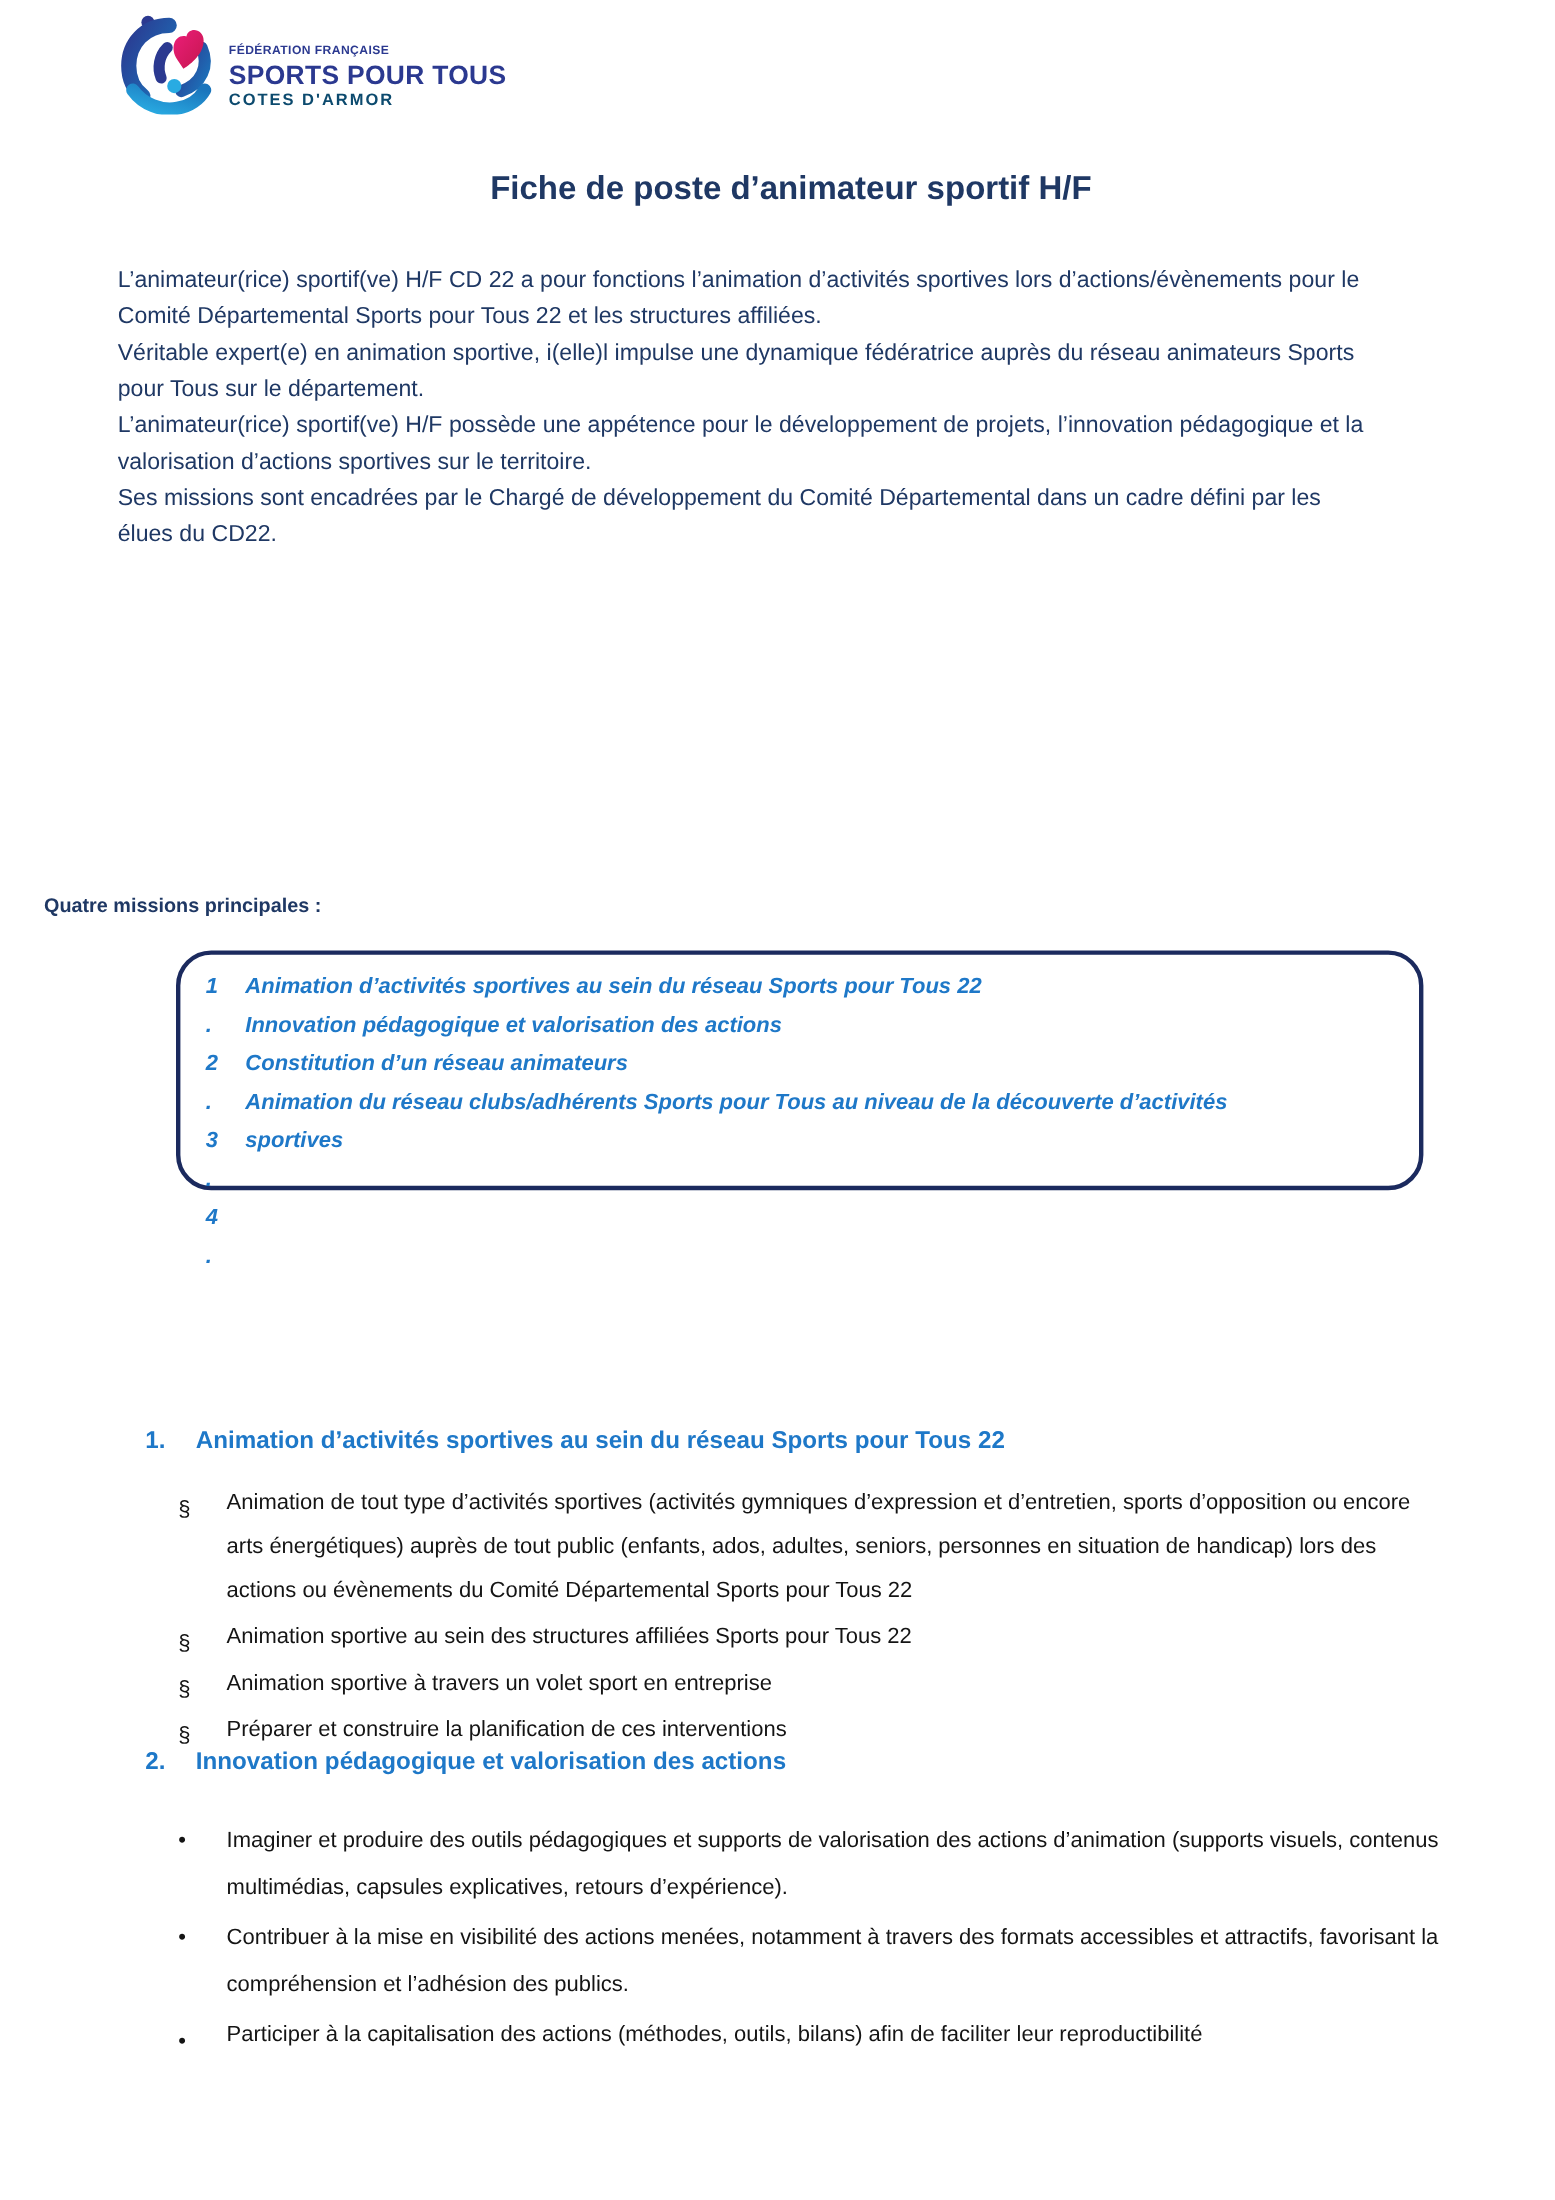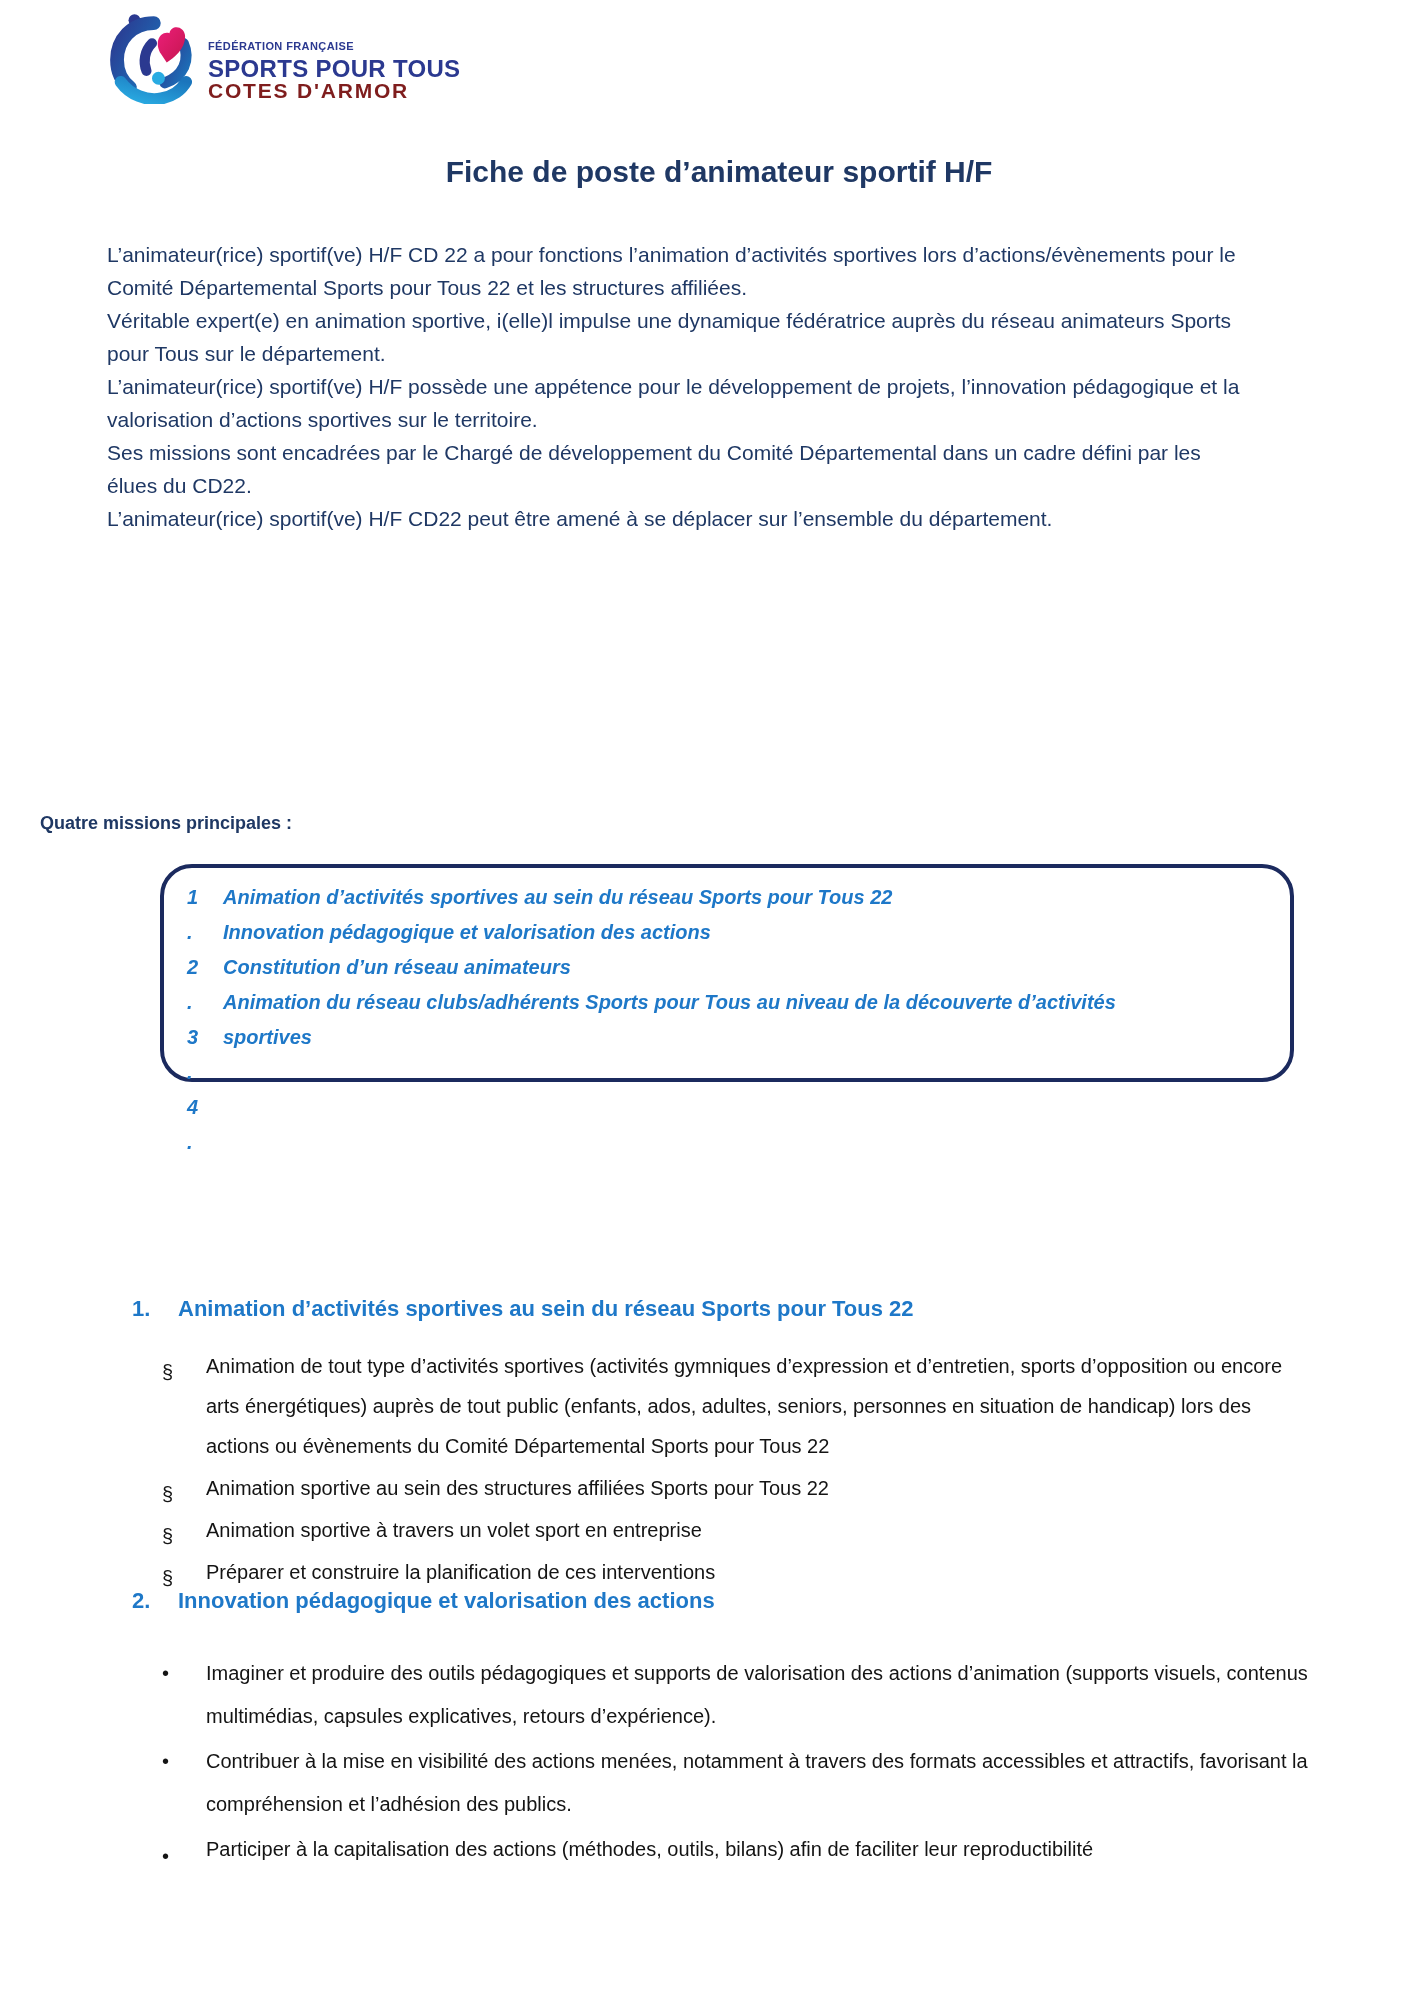--- a/index.html
+++ b/index.html
@@ -7,21 +7,21 @@
     position:relative;width:1414px;height:2000px;background:#ffffff;overflow:hidden;
     font-family:"Liberation Sans",sans-serif;
   }
 
   
   .logo{position:absolute;left:106px;top:12px;display:flex;align-items:flex-start;}
   .logo-mark{width:92px;height:92px;flex:none;}
   .logo-text{margin:25px 0 0 10px;}
   .logo-l1{font-size:11px;font-weight:700;color:#2B3990;letter-spacing:0.4px;line-height:19px;}
   .logo-l2{font-size:24px;font-weight:700;color:#2B3990;letter-spacing:0.3px;line-height:26px;}
-  .logo-l3{font-size:21px;font-weight:700;color:#7f1d1d;letter-spacing:1.8px;line-height:18px;}
+  .logo-l3{font-size:15px;font-weight:700;color:#0c4a6e;letter-spacing:1.8px;line-height:18px;}
 
   
   .title{position:absolute;top:155px;left:12px;width:100%;text-align:center;
     font-size:30px;font-weight:700;color:#1F3864;}
   .missions-heading{position:absolute;top:813px;left:0;width:100%;
     font-size:18px;font-weight:700;color:#1F3864;padding-left:40px;}
   .detail-heading{position:absolute;top:1176px;left:0;width:100%;text-align:center;
     font-size:32px;font-weight:700;letter-spacing:1px;color:#1F3864;}
 
   
@@ -90,21 +90,20 @@
     </div>
   </div>
 
   <div class="title">Fiche de poste d’animateur sportif H/F</div>
 
   <div class="intro">
     <p>L’animateur(rice) sportif(ve) H/F CD 22 a pour fonctions l’animation d’activités sportives lors d’actions/évènements pour le Comité Départemental Sports pour Tous 22 et les structures affiliées.</p>
     <p>Véritable expert(e) en animation sportive, i(elle)l impulse une dynamique fédératrice auprès du réseau animateurs Sports pour Tous sur le département.</p>
     <p>L’animateur(rice) sportif(ve) H/F possède une appétence pour le développement de projets, l’innovation pédagogique et la valorisation d’actions sportives sur le territoire.</p>
     <p>Ses missions sont encadrées par le Chargé de développement du Comité Départemental dans un cadre défini par les élues du CD22.</p>
-    <p>L’animateur(rice) sportif(ve) H/F CD22 peut être amené à se déplacer sur l’ensemble du département.</p>
   </div>
 
   <div class="missions-heading">Quatre missions principales :</div>
 
   <div class="mbox"></div>
   <div class="mrows">
     <div class="mrow">
       <span class="mmarker">1</span>
       <span class="mtext">Animation d’activités sportives au sein du réseau Sports pour Tous 22</span>
     </div>

